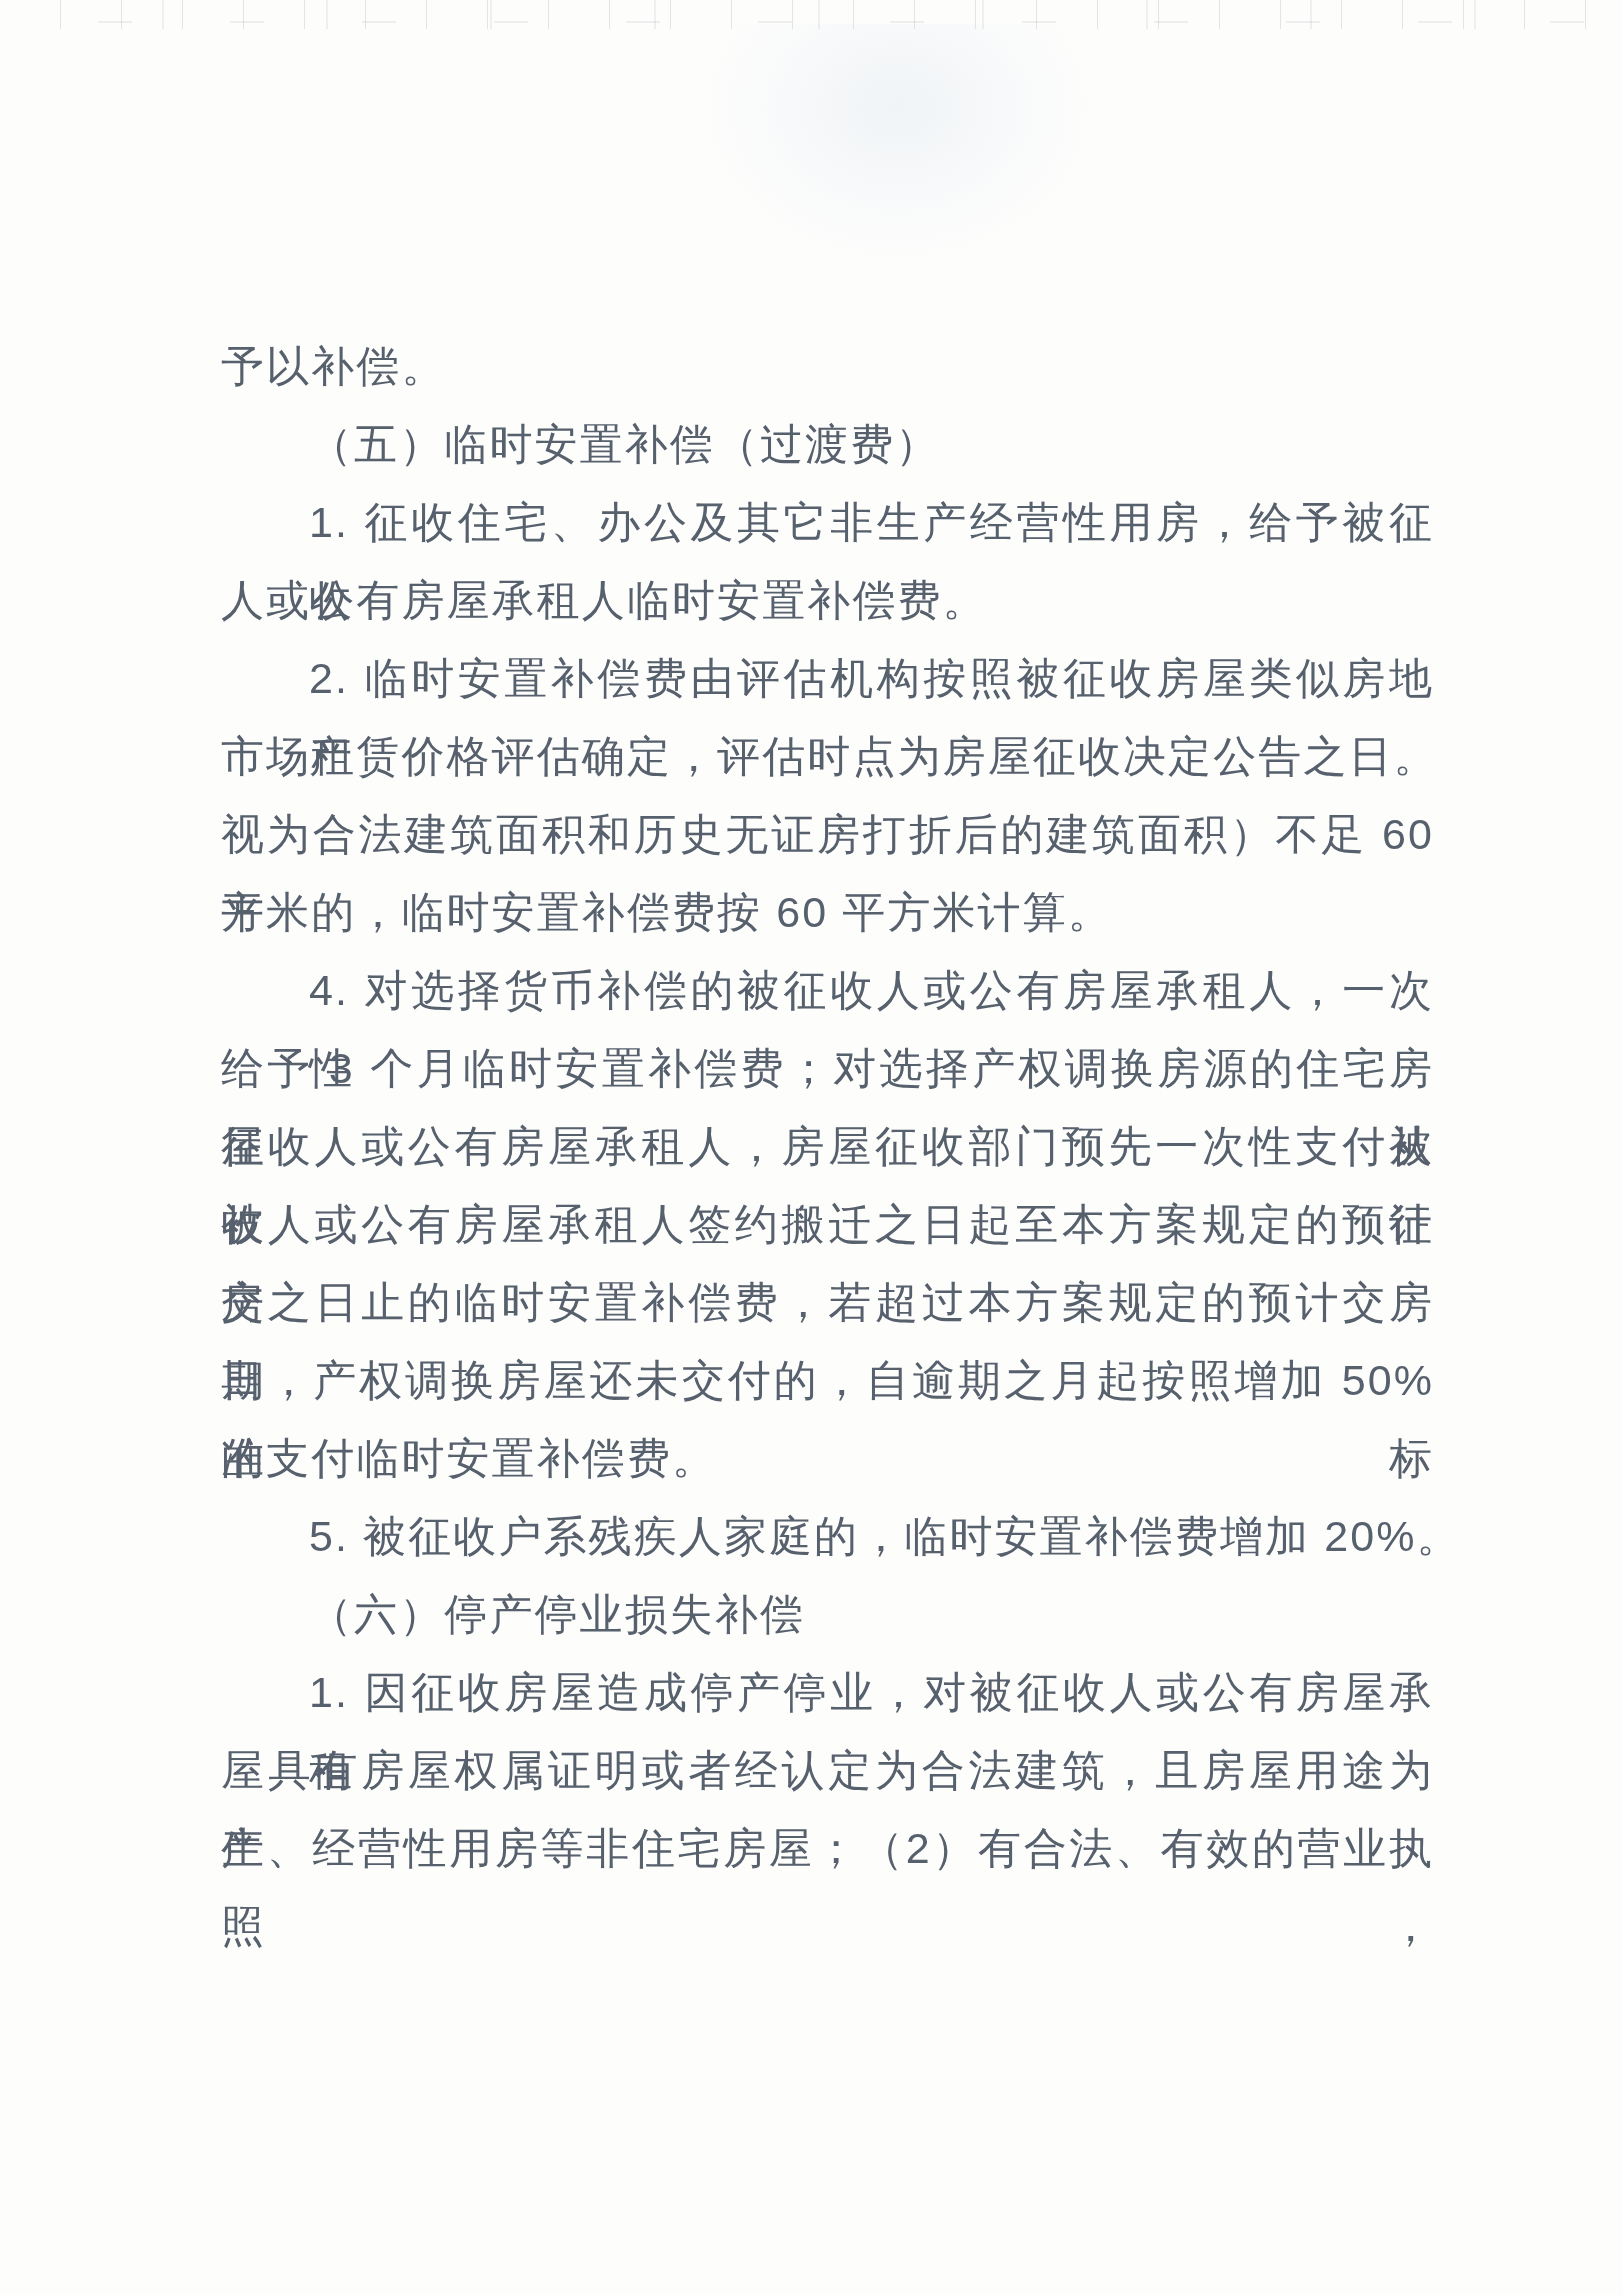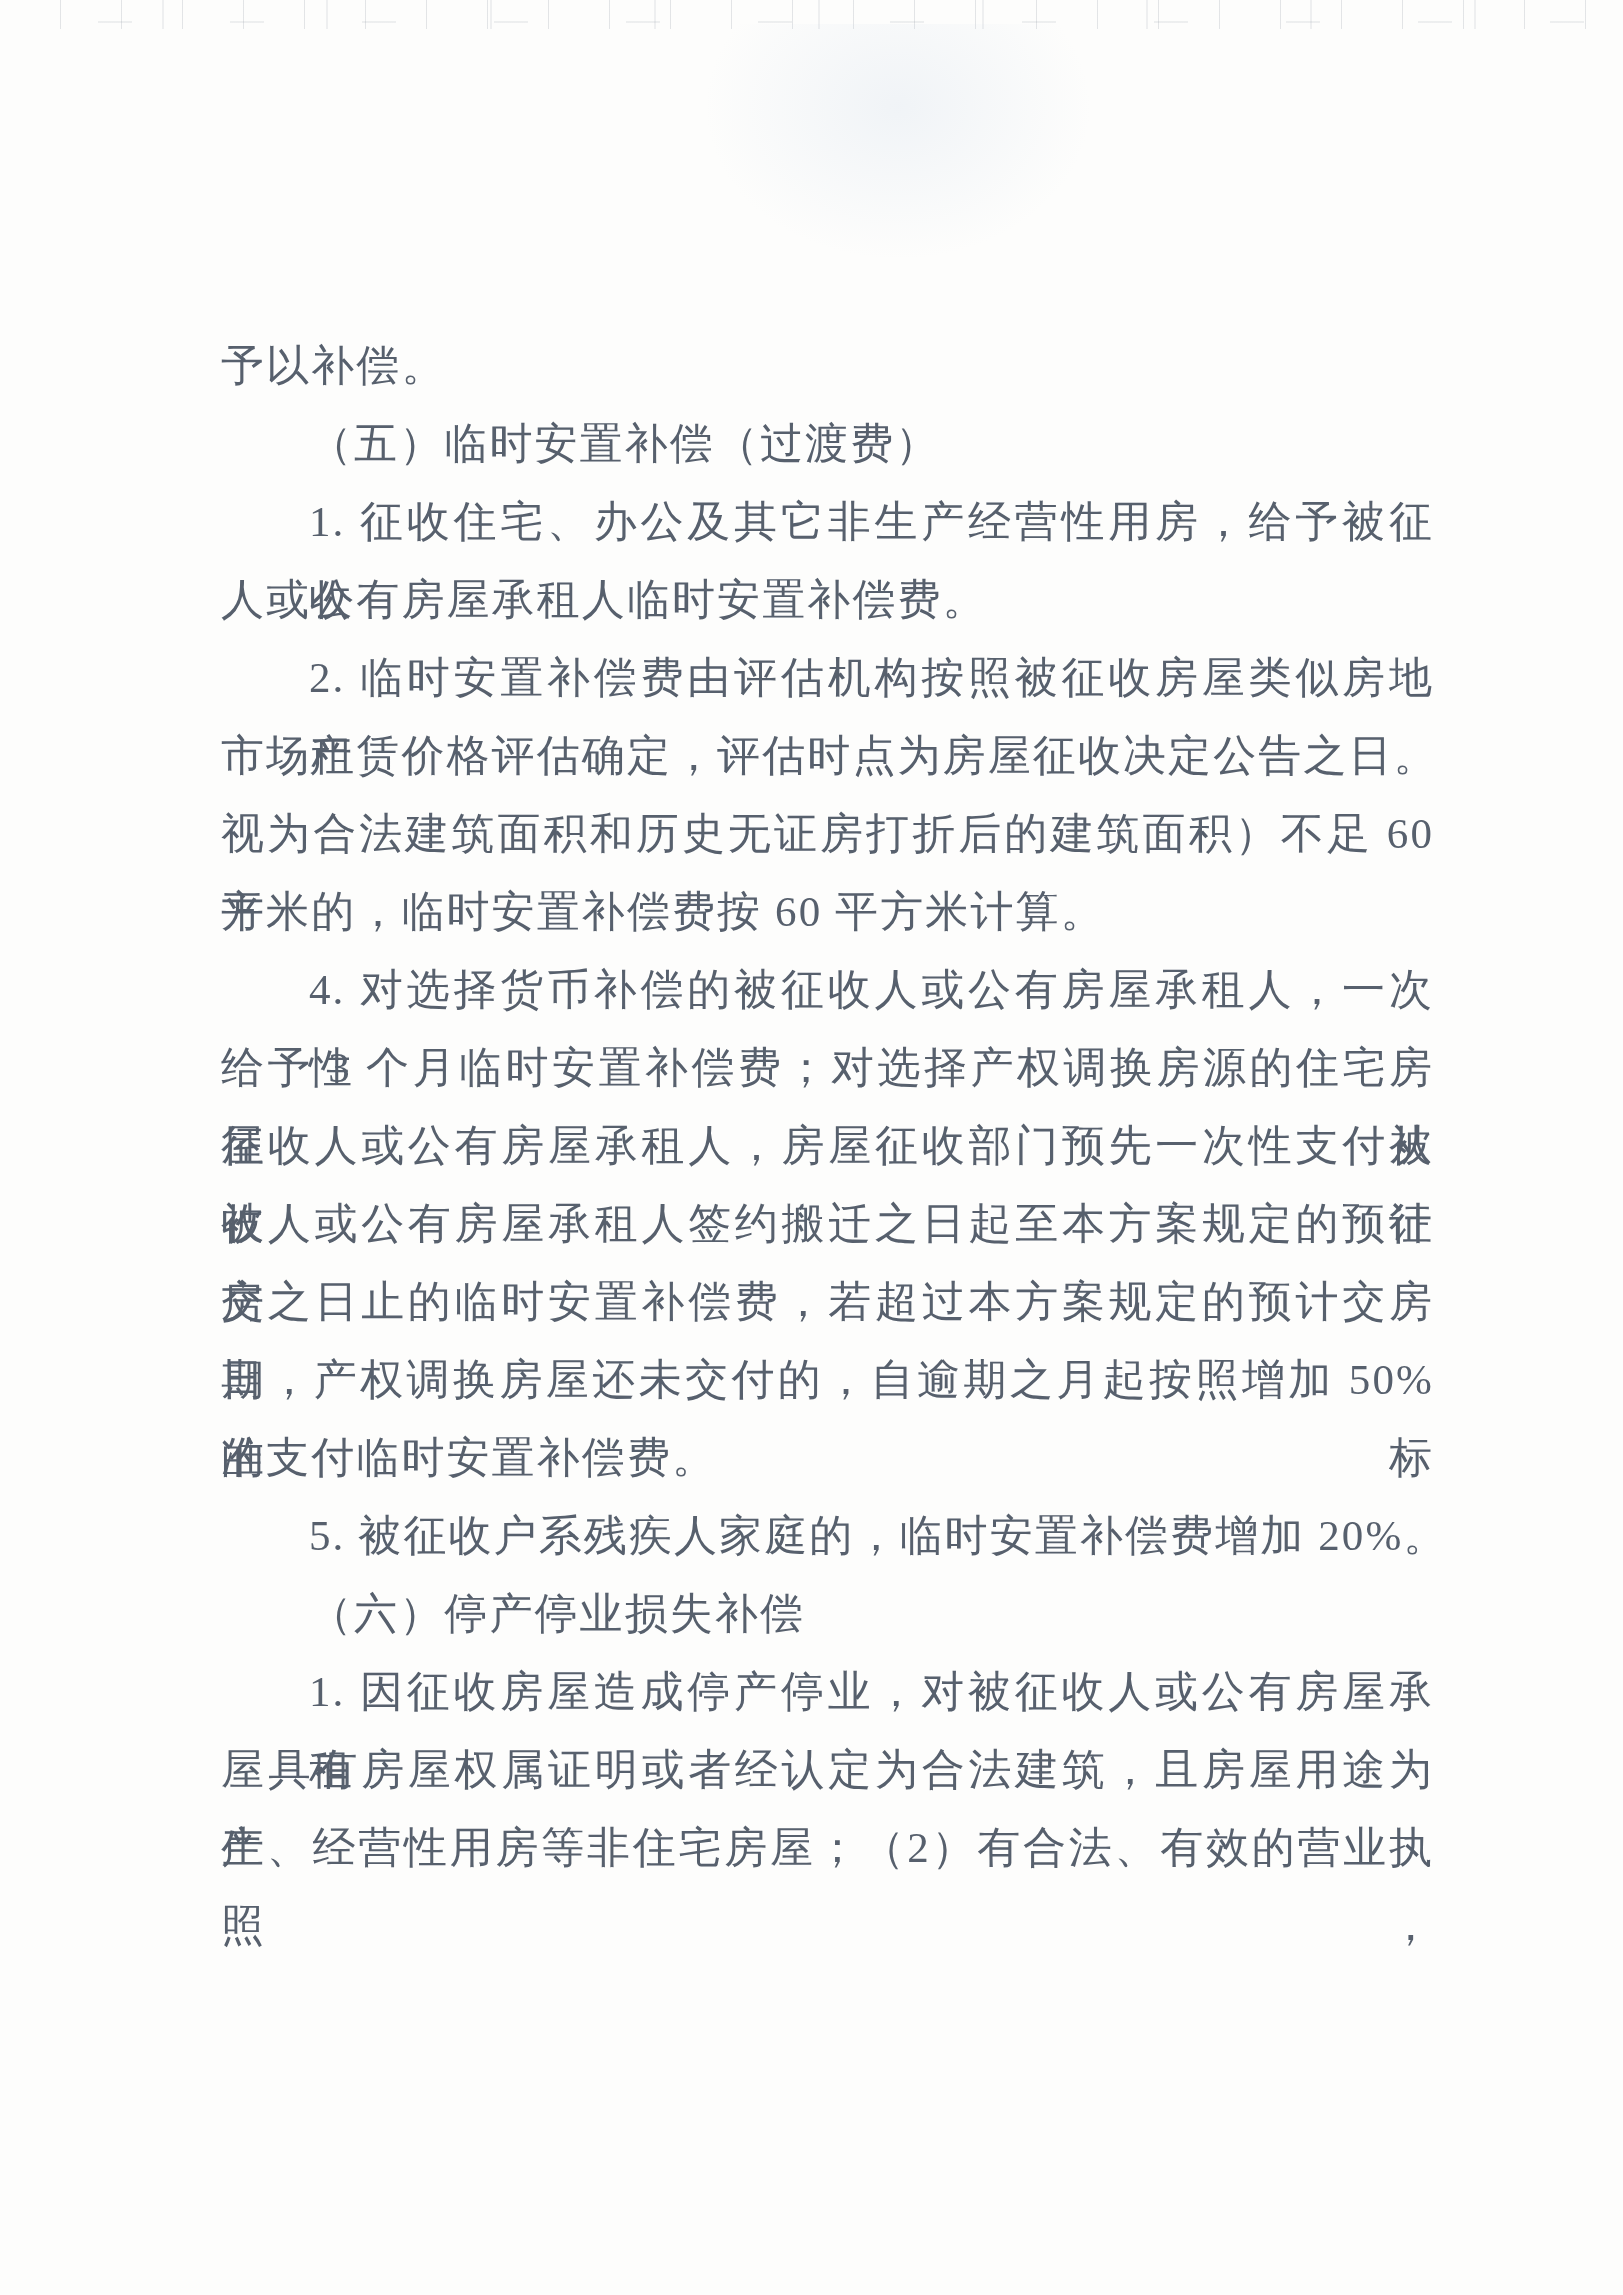--- a/index.html
+++ b/index.html
@@ -6,21 +6,21 @@
     margin: 0;
     padding: 0;
     background: #fdfdfc;
   }
   .page {
     position: relative;
     width: 1623px;
     height: 1986px;
     background: #fdfdfc;
     overflow: hidden;
-    font-family: Liberation Serif, serif;
+    font-family: Liberation Sans, sans-serif;
   }
   
   .scan-top {
     position: absolute;
     top: 0; left: 0;
     width: 100%; height: 29px;
     background:
       repeating-linear-gradient(90deg,
         transparent 0px, transparent 60px,
         rgba(125,135,148,0.38) 60px, rgba(125,135,148,0.38) 61px),

